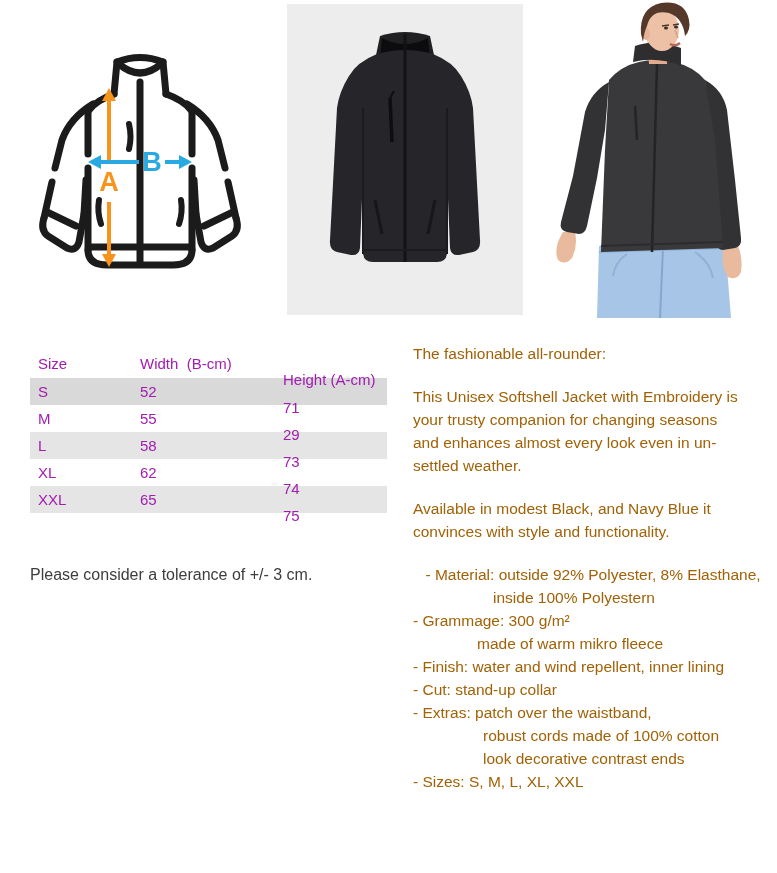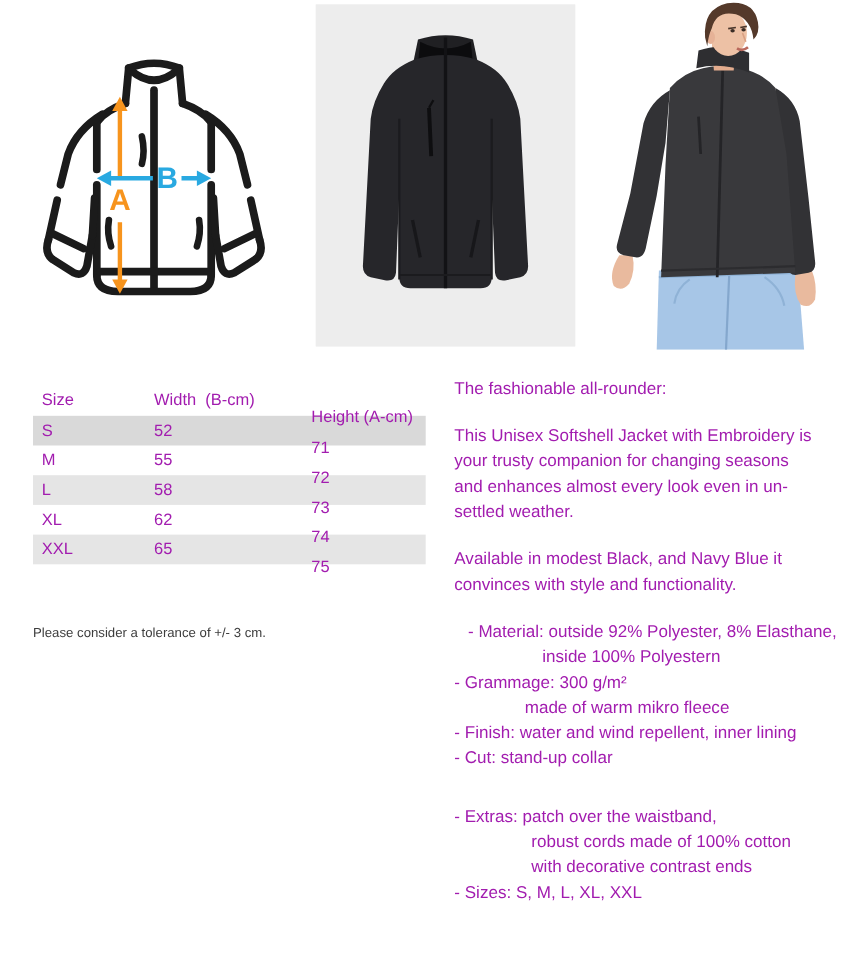--- a/index.html
+++ b/index.html
@@ -18,25 +18,25 @@
   .trow{display:flex;height:27px;align-items:center;}
   .th,.td{white-space:pre;}
   .col1{width:102px;padding-left:8px;}
   .col2{width:143px;}
   .col3{flex:1;margin-top:32px;}
   #table-rows .trow:nth-child(1){background:#d9d9d9;}
   #table-rows .trow:nth-child(3){background:#e5e5e5;}
   #table-rows .trow:nth-child(5){background:#e5e5e5;}
 
   
-  #tolerance{position:absolute;left:30px;top:564px;font-size:12px;line-height:22px;color:#3d3d3d;}
+  #tolerance{position:absolute;left:30px;top:564px;font-size:16px;line-height:22px;color:#3d3d3d;}
 
   
   #description{position:absolute;left:413px;top:342px;width:360px;font-size:15.5px;
-               line-height:23px;color:#a21caf;}
+               line-height:23px;color:#a16207;}
   .dblock{margin-bottom:20px;}
   .dline{white-space:nowrap;}
 </style>
 </head>
 <body>
 
 <div class="canvas">
 
   <div id="diagram">
     <svg viewBox="0 0 260 245">
@@ -166,21 +166,21 @@
     <div id="table-rows">
   <div class="trow">
     <div class="td col1">S</div>
     <div class="td col2">52</div>
     <div class="td col3">71</div>
   </div>
 
   <div class="trow">
     <div class="td col1">M</div>
     <div class="td col2">55</div>
-    <div class="td col3">72</div>
+    <div class="td col3">29</div>
   </div>
 
   <div class="trow">
     <div class="td col1">L</div>
     <div class="td col2">58</div>
     <div class="td col3">73</div>
   </div>
 
   <div class="trow">
     <div class="td col1">XL</div>
@@ -212,20 +212,20 @@
         <div class="dline" style="padding-left: 0px;">Available in modest Black, and Navy Blue it</div>
         <div class="dline" style="padding-left: 0px;">convinces with style and functionality.</div>
       </div>
       <div class="dblock">
         <div class="dline" style="padding-left: 0px; text-align: center;">- Material: outside 92% Polyester, 8% Elasthane,</div>
         <div class="dline" style="padding-left: 80px;">inside 100% Polyestern</div>
         <div class="dline" style="padding-left: 0px;">- Grammage: 300 g/m²</div>
         <div class="dline" style="padding-left: 64px;">made of warm mikro fleece</div>
         <div class="dline" style="padding-left: 0px;">- Finish: water and wind repellent, inner lining</div>
         <div class="dline" style="padding-left: 0px;">- Cut: stand-up collar</div>
-        <div class="dline" style="padding-left: 0px; margin-top: 30px;">- Extras: patch over the waistband,</div>
+        <div class="dline" style="padding-left: 0px;">- Extras: patch over the waistband,</div>
         <div class="dline" style="padding-left: 70px;">robust cords made of 100% cotton</div>
-        <div class="dline" style="padding-left: 70px;">with decorative contrast ends</div>
+        <div class="dline" style="padding-left: 70px;">look decorative contrast ends</div>
         <div class="dline" style="padding-left: 0px;">- Sizes: S, M, L, XL, XXL</div>
       </div>
     </div>
 
 </div>
 
 </body></html>

